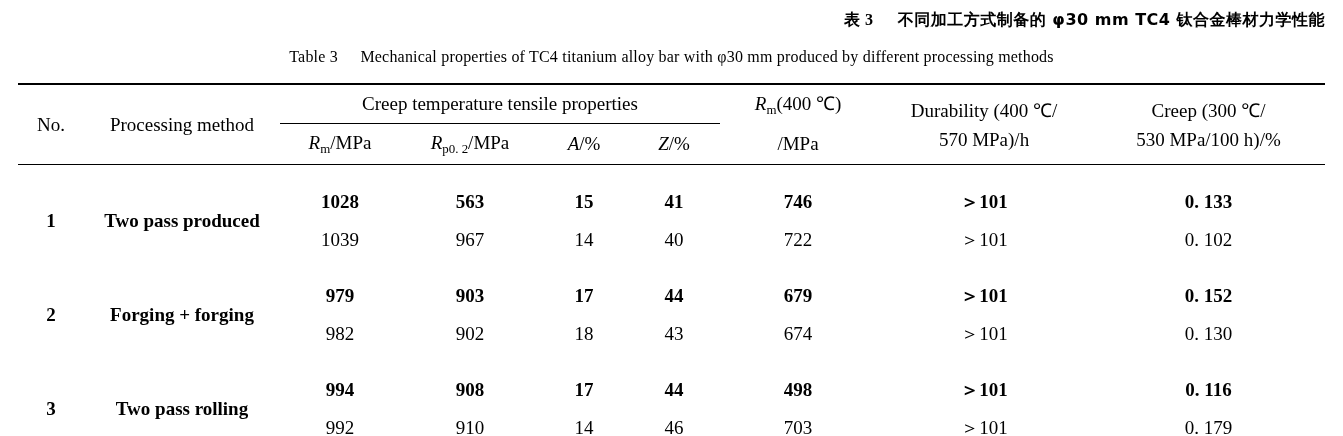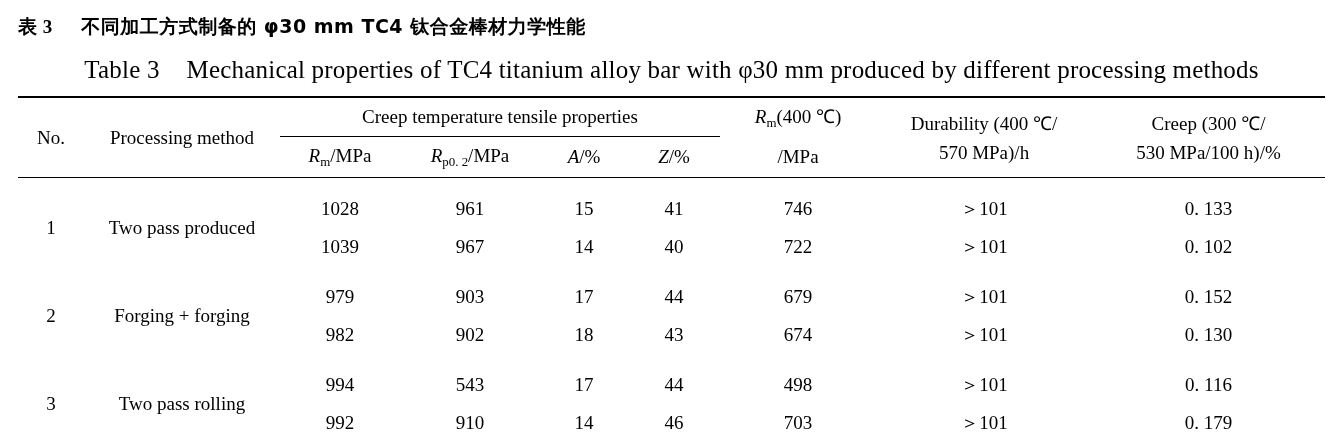--- a/index.html
+++ b/index.html
@@ -15,35 +15,35 @@
     overflow: hidden;
   }
   .page {
     width: 1343px;
     height: 436px;
     position: relative;
     box-sizing: border-box;
     padding: 0 18px;
   }
   .title-cn {
-    text-align: left;
+    text-align: right;
     font-family: "DejaVu Sans", sans-serif;
     font-weight: bold;
-    font-size: 19px;
+    font-size: 16px;
     letter-spacing: 0.5px;
     margin-top: 8px;
-    line-height: 36px;
+    line-height: 24px;
   }
   .title-cn .tnum {
     font-family: "Liberation Serif", serif;
     font-weight: bold;
   }
   .title-en {
     text-align: center;
-    font-size: 25px;
+    font-size: 16px;
     margin-top: 12px;
     line-height: 26px;
     letter-spacing: 0.2px;
   }
   .title-en .sp {
     display: inline-block;
     width: 14px;
   }
   table.tbl {
     width: 1307px;
@@ -73,21 +73,22 @@
   .hdr-row2 td {
     height: 40px;
   }
   .grp-head {
     border-bottom: 1.1px solid #000;
   }
   .data-row td {
     height: 38px;
   }
   .data-row.first td {
-    padding-top: 12px;
+    padding-top: 18px;
+    font-weight: bold;
   }
   .nowrap { white-space: nowrap; }
   sub {
     font-size: 0.68em;
     vertical-align: -0.28em;
   }
   i { font-style: italic; }
   .c-no { width: 66px; }
   .c-method { width: 196px; }
   .c-rm { width: 120px; }
@@ -162,21 +163,21 @@
       <td class="nowrap">
         <i><span>Z</span></i><span>/%</span>
       </td>
       <td>/MPa</td>
     </tr>
 
     <tr class="rule-mid data-row first">
       <td rowspan="2">1</td>
       <td rowspan="2">Two pass produced</td>
       <td>1028</td>
-      <td>961</td>
+      <td>563</td>
       <td>15</td>
       <td>41</td>
       <td>746</td>
       <td>＞101</td>
       <td>0. 133</td>
     </tr>
     <tr class="data-row">
       <td>1039</td>
       <td>967</td>
       <td>14</td>
@@ -204,21 +205,21 @@
       <td>43</td>
       <td>674</td>
       <td>＞101</td>
       <td>0. 130</td>
     </tr>
 
     <tr class="data-row first">
       <td rowspan="2">3</td>
       <td rowspan="2">Two pass rolling</td>
       <td>994</td>
-      <td>543</td>
+      <td>908</td>
       <td>17</td>
       <td>44</td>
       <td>498</td>
       <td>＞101</td>
       <td>0. 116</td>
     </tr>
     <tr class="data-row">
       <td>992</td>
       <td>910</td>
       <td>14</td>

